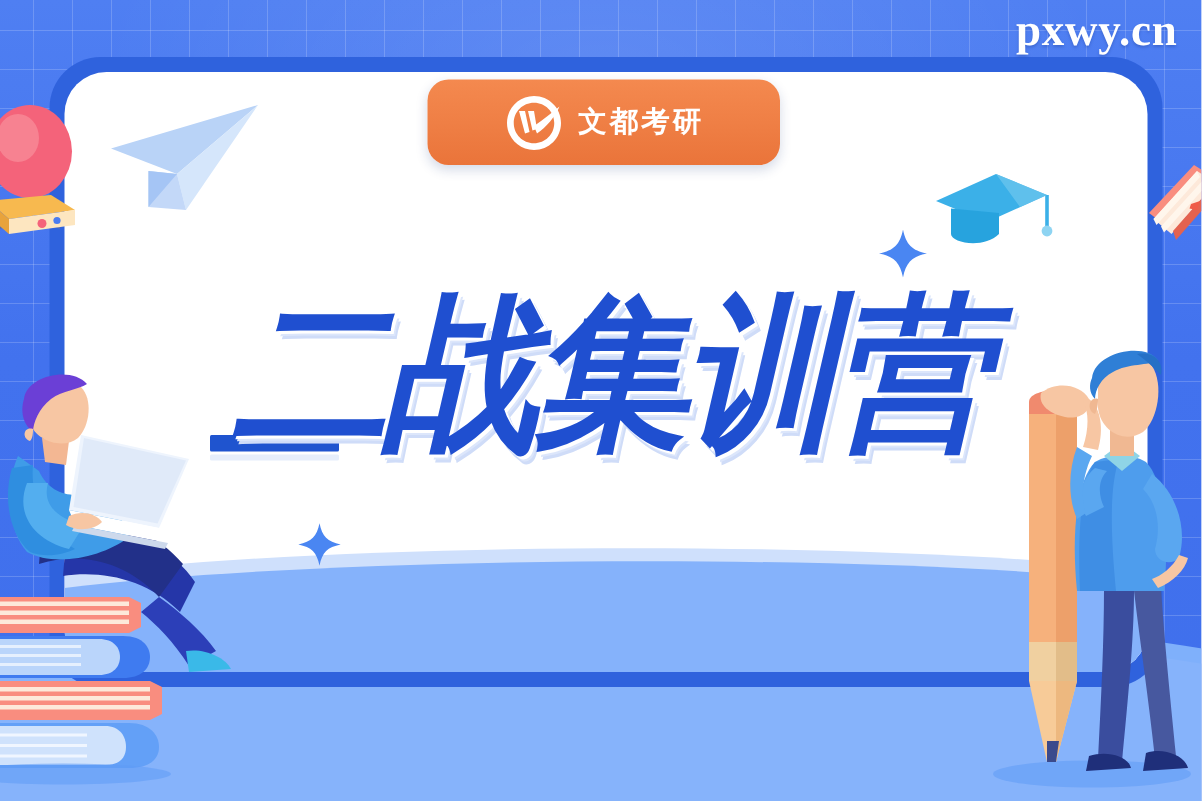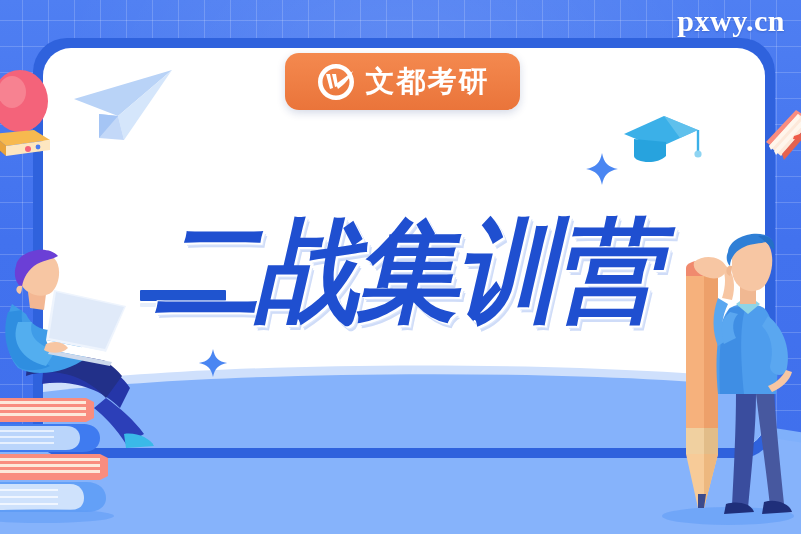--- a/index.html
+++ b/index.html
@@ -62,34 +62,34 @@
     left:285px;top:53px;
     width:235px;height:57px;
     border-radius:14px;
     background:linear-gradient(180deg,#f4894f 0%,#ef7f45 50%,#ea743a 100%);
     box-shadow:0 3px 8px rgba(20,50,120,.18);
     display:flex;align-items:center;justify-content:center;gap:10px;
   }
   .badge-logo{width:40px;height:40px;flex:0 0 auto;}
   .badge-text{
     color:#ffffff;
-    font-size:29px;
+    font-size:19px;
     font-weight:bold;
     letter-spacing:2px;
     line-height:1;
     white-space:nowrap;
     font-family:"DejaVu Sans",sans-serif;
   }
 
   
   .title{
     position:absolute;
     left:135px;top:186px;
     width:540px;height:125px;
-    display:flex;align-items:center;justify-content:center;margin-top:22px;
+    display:flex;align-items:center;justify-content:center;
   }
   .title-text{
     font-family:"DejaVu Sans",sans-serif;
     font-size:104px;
     font-weight:bold;
     font-style:italic;
     color:#1f4fd0;
     letter-spacing:-4px;
     line-height:1;
     white-space:nowrap;

